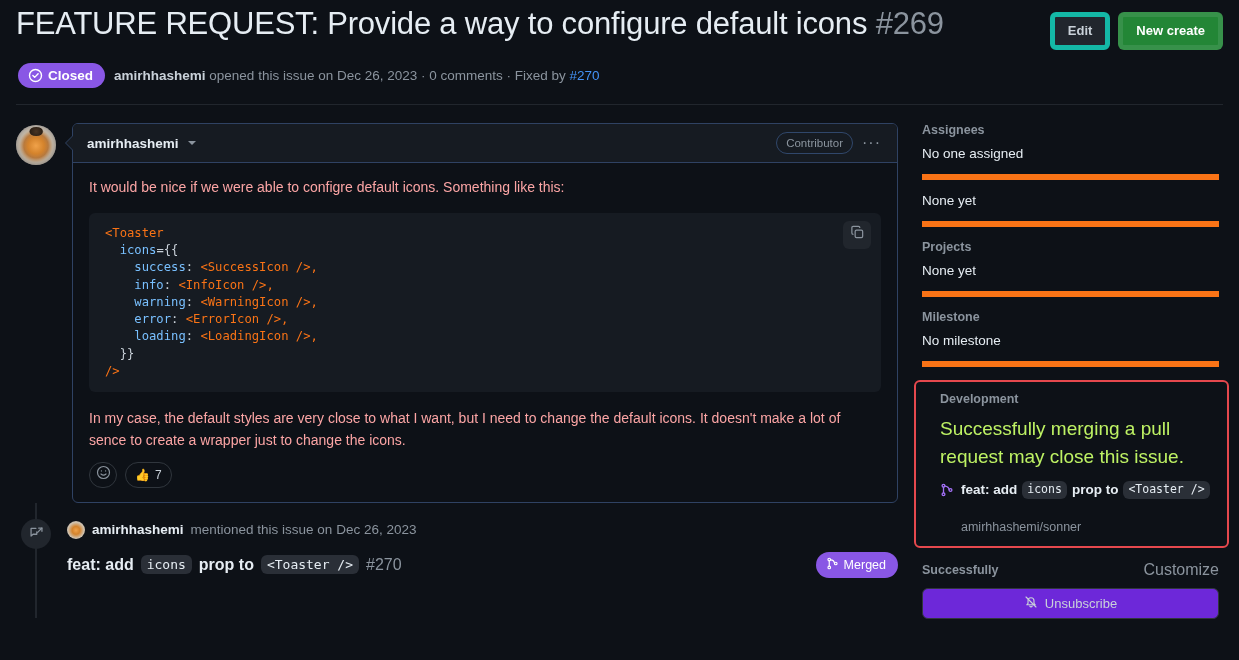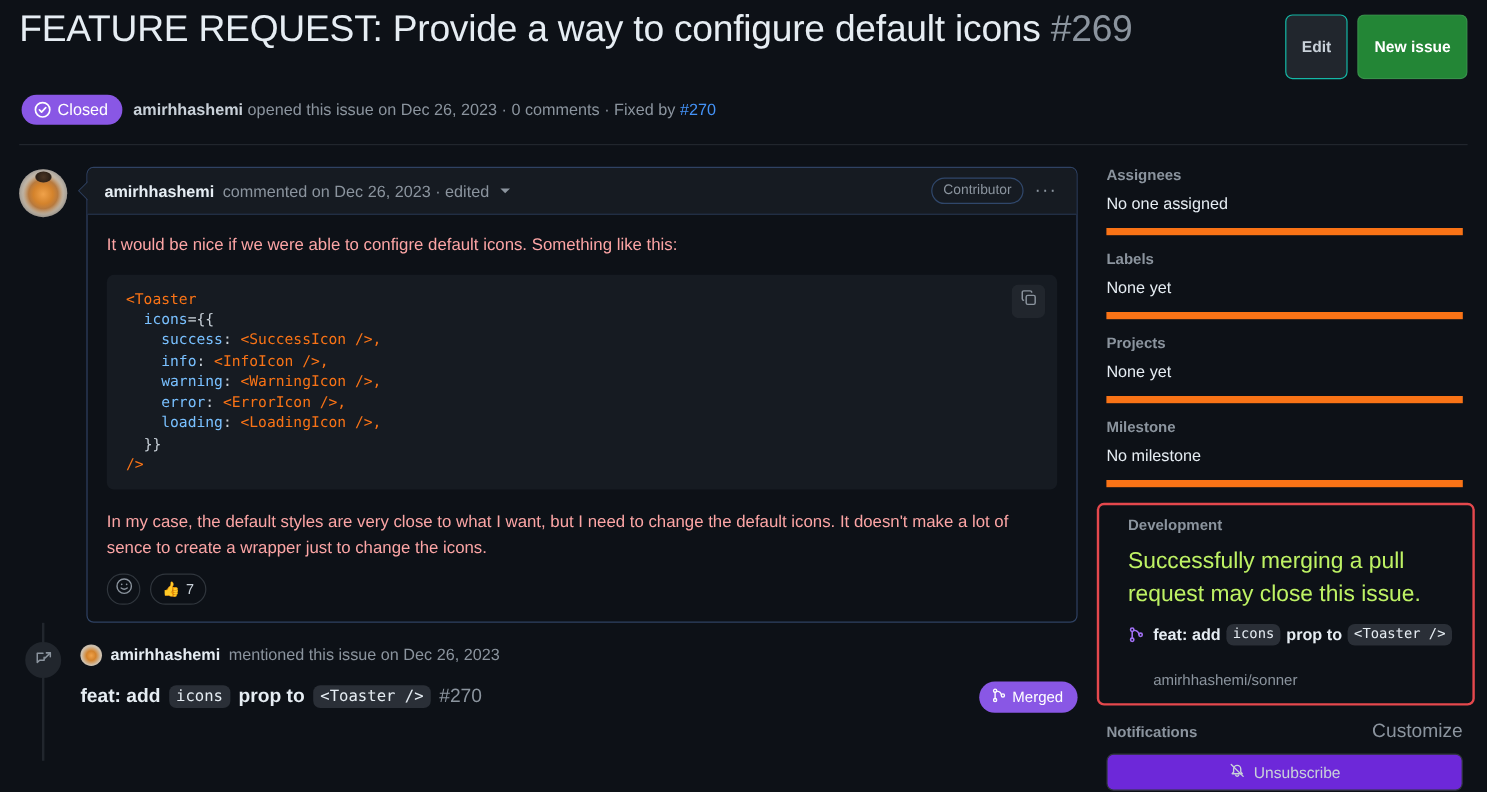--- a/index.html
+++ b/index.html
@@ -17,33 +17,33 @@
   .title-row { display: flex; align-items: flex-start; gap: 10px; }
   .issue-title {
     font-size: 31px; font-weight: 400; line-height: 1.28;
     color: #e6edf3; letter-spacing: -0.2px; flex: 1;
     white-space: nowrap; overflow: hidden;
   }
   .issue-number { color: #8b949e; font-weight: 300; }
   .header-btns { display: flex; gap: 8px; padding-top: 8px; flex-shrink: 0; }
   .btn {
     font-size: 13px; font-weight: 600; border-radius: 6px;
-    padding: 17px 13px; cursor: pointer; line-height: 18px;
-    border: 1px solid #14b8a6; background: #21262d; color: #c9d1d9;
+    padding: 5px 13px; cursor: pointer; line-height: 18px;
+    border: 5px solid #14b8a6; background: #21262d; color: #c9d1d9;
   }
   .btn-primary { background: #238636; border-color: rgba(240,246,252,0.1); color: #ffffff; }
 
   .meta-row {
     display: flex; align-items: center; gap: 9px;
     padding: 13px 0 0 2px; font-size: 13.5px; color: #8b949e;
   }
   .state-badge {
     display: inline-flex; align-items: flex-start; gap: 5px;
     background: #8957e5; color: #fff; border-radius: 2em;
-    padding: 5px 12px 5px 10px; font-size: 13.5px; font-weight: 400;
+    padding: 5px 12px 5px 10px; font-size: 13.5px; font-weight: 700;
   }
   .state-badge svg { display: block; }
   .meta-text { color: #8b949e; }
   .meta-text b { color: #c9d1d9; font-weight: 600; }
   .meta-link { color: #4493f8; text-decoration: none; }
   .hdr-divider {
     height: 1px; background: #21262d; margin: 16px 16px 0 16px;
   }
 
   
@@ -202,21 +202,21 @@
 <div class="page">
 
   <div class="issue-header">
     <div class="title-row">
       <div class="issue-title">
         <span>FEATURE REQUEST: Provide a way to configure default icons</span>
         <span class="issue-number">#269</span>
       </div>
       <div class="header-btns">
         <button class="btn">Edit</button>
-        <button class="btn btn-primary">New issue</button>
+        <button class="btn btn-primary">New create</button>
       </div>
     </div>
 
     <div class="meta-row">
       <span class="state-badge">
         <span>
           <svg width="15" height="15" viewBox="0 0 16 16" fill="none" stroke="#ffffff" stroke-width="1.5">
             <circle cx="8" cy="8" r="6.4"></circle>
             <path d="M5.2 8.1 L7.1 10 L10.8 6.1" stroke-linecap="round" stroke-linejoin="round"></path>
           </svg>
@@ -235,21 +235,20 @@
   <div class="body-wrap">
 
     <div class="main-col">
 
       <div class="comment-row">
         <div class="avatar"></div>
 
         <div class="comment-box">
           <div class="comment-head">
             <b>amirhhashemi</b>
-            <span>commented on Dec 26, 2023 · edited</span>
             <span class="edited-caret"></span>
             <span class="head-spacer"></span>
             <span class="contrib-badge">Contributor</span>
             <span class="kebab">···</span>
           </div>
 
           <div class="comment-body">
             <p class="para">It would be nice if we were able to configre default icons. Something like this:</p>
 
             <div class="code-wrap">
@@ -338,21 +337,20 @@
     </div>
 
     <div class="side-col">
 
       <div class="side-sec">
         <div class="side-title">Assignees</div>
         <div class="side-val">No one assigned</div>
       </div>
 
       <div class="side-sec">
-        <div class="side-title">Labels</div>
         <div class="side-val">None yet</div>
       </div>
 
       <div class="side-sec">
         <div class="side-title">Projects</div>
         <div class="side-val">None yet</div>
       </div>
 
       <div class="side-sec">
         <div class="side-title">Milestone</div>
@@ -377,21 +375,21 @@
             <span class="code-pill">icons</span>
             <span>prop to</span>
             <span class="code-pill">&lt;Toaster /&gt;</span>
           </div>
         </div>
         <div class="dev-repo">amirhhashemi/sonner</div>
       </div>
 
       <div>
         <div class="notif-head">
-          <div class="side-title" style="margin-bottom:0;">Notifications</div>
+          <div class="side-title" style="margin-bottom:0;">Successfully</div>
           <a class="notif-link">Customize</a>
         </div>
         <button class="unsub-btn">
           <span>
             <svg width="14" height="14" viewBox="0 0 16 16" fill="none" stroke="#c9d1d9" stroke-width="1.3">
               <path d="M3.2 11.2 h9.6 l-1.4 -1.7 V6.6 a3.4 3.4 0 0 0 -6.8 0 v2.9 z" stroke-linejoin="round"></path>
               <path d="M6.6 12.6 a1.5 1.5 0 0 0 2.8 0" stroke-linecap="round"></path>
               <path d="M2.3 2.3 L13.7 13.7" stroke-linecap="round"></path>
             </svg>
           </span>

